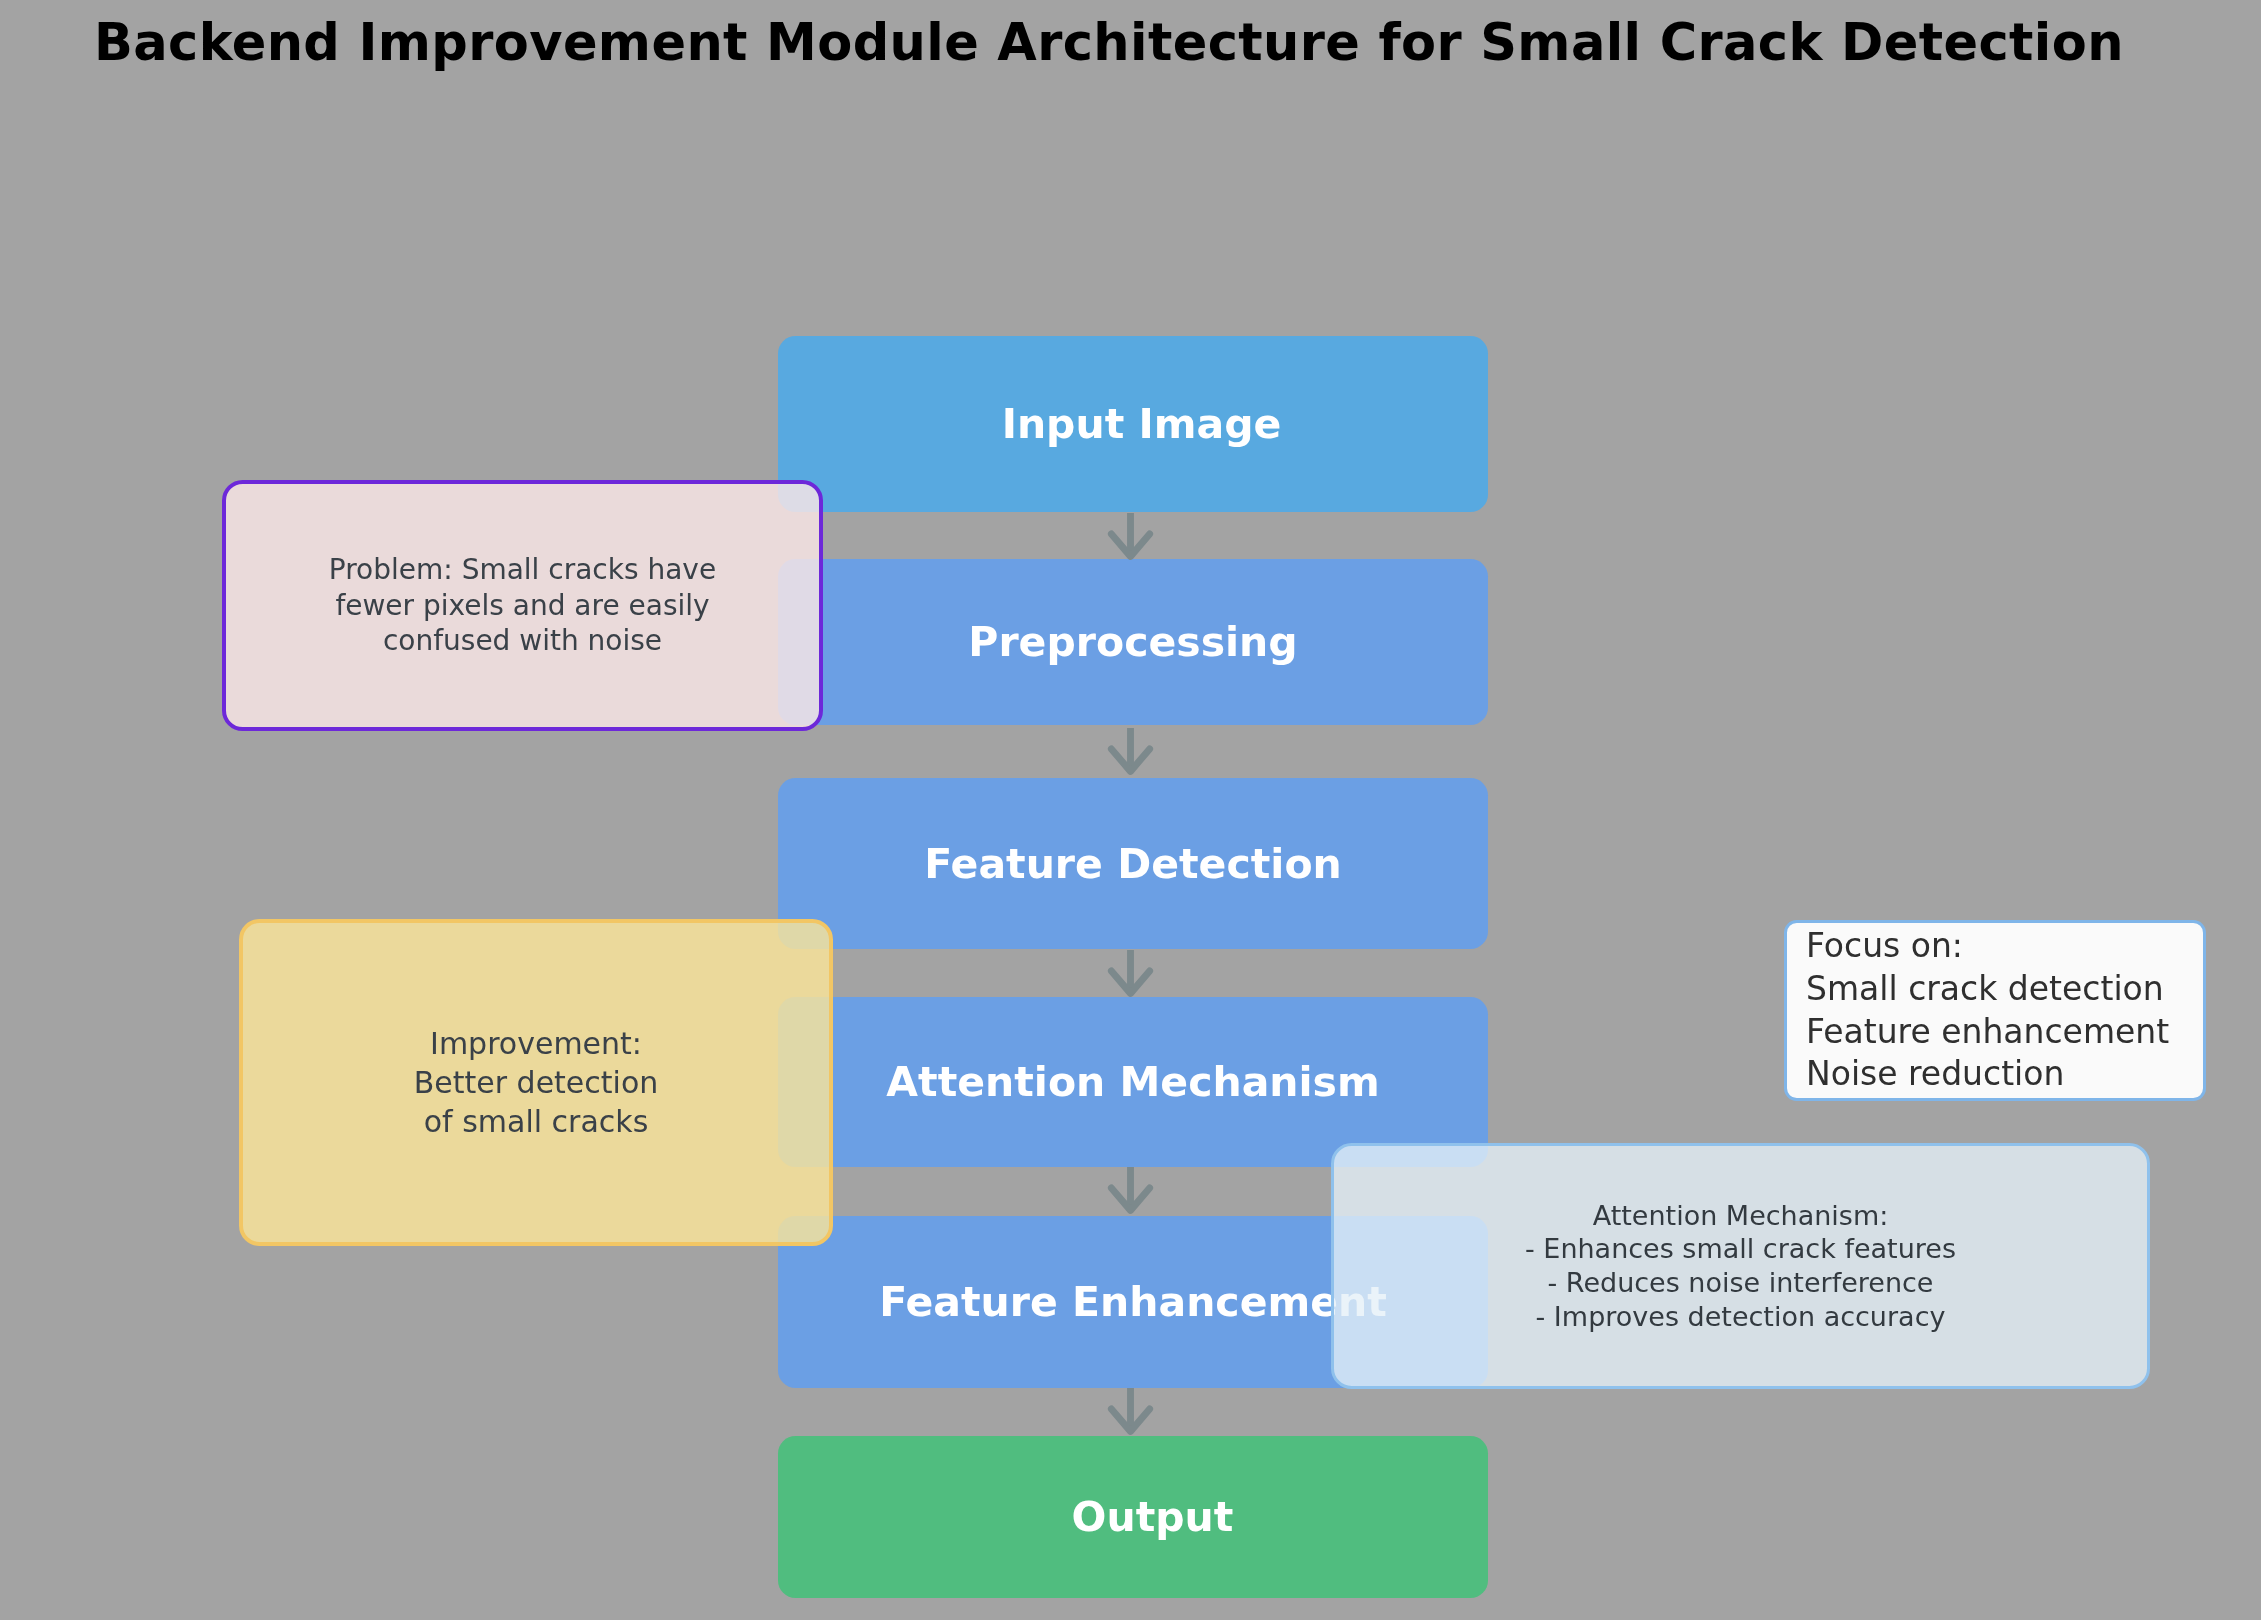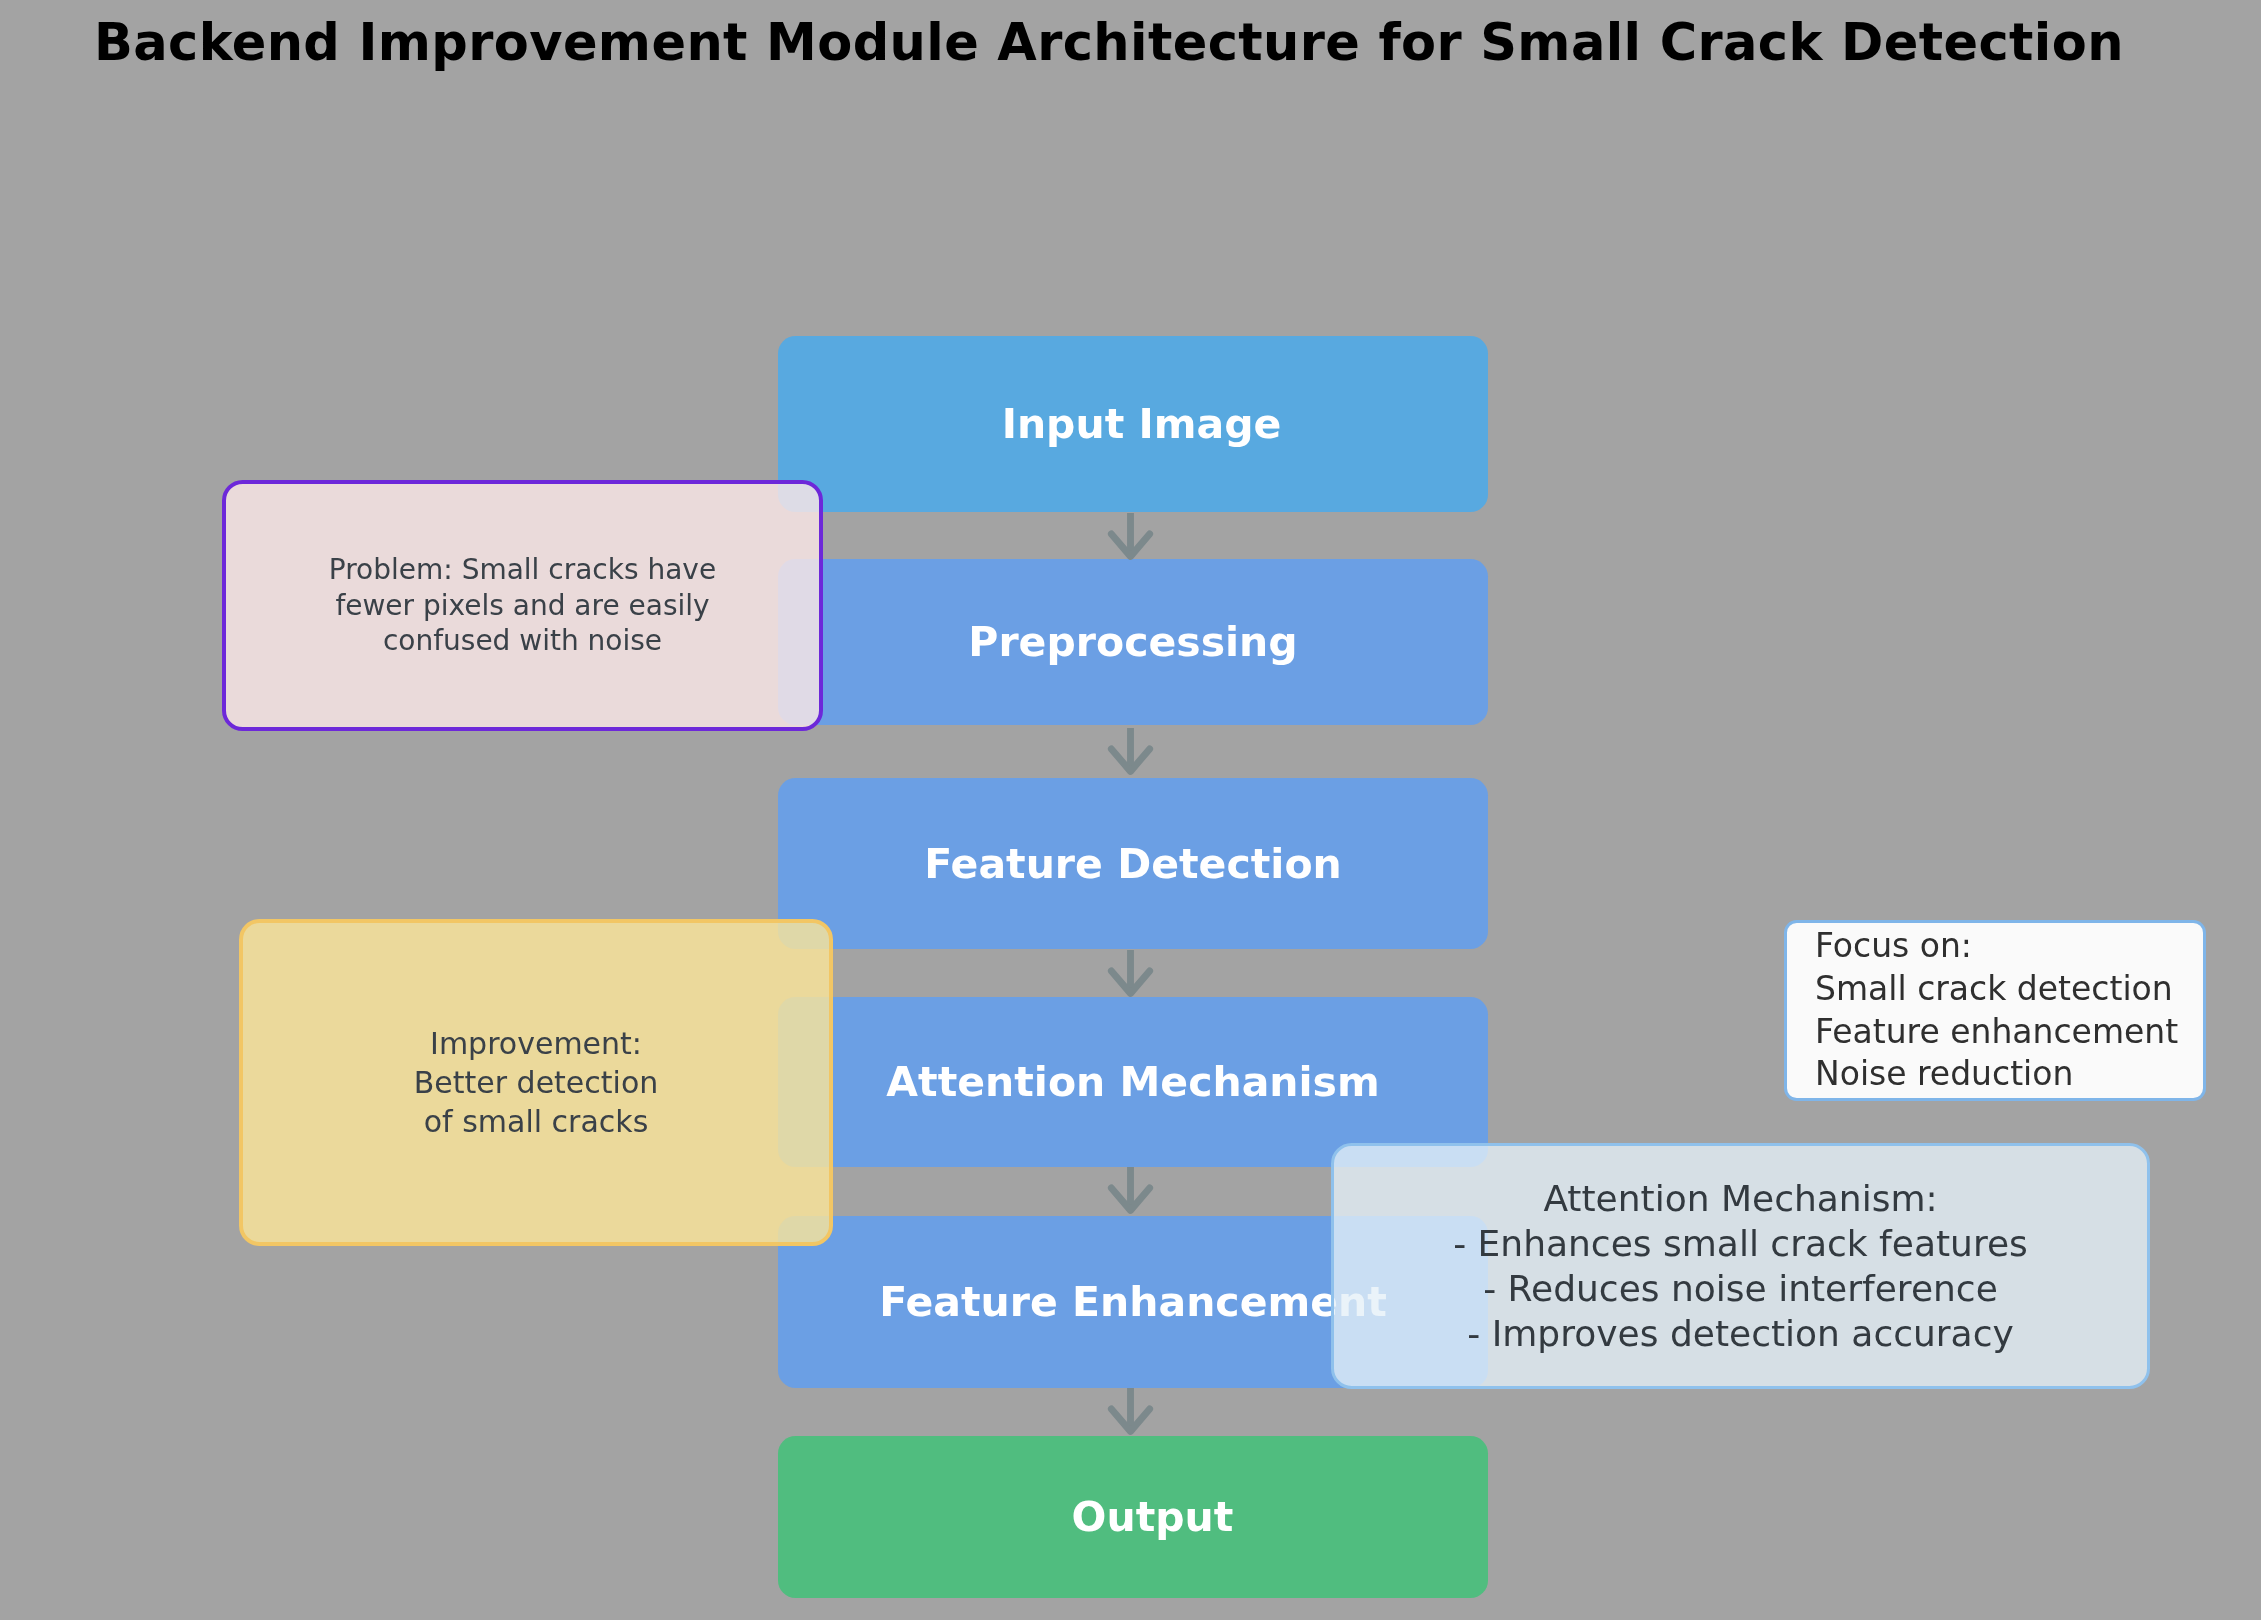--- a/index.html
+++ b/index.html
@@ -46,26 +46,26 @@
     font-size:28px;line-height:1.28;
   }
   .callout-improvement{
     left:239px;top:919px;width:594px;height:327px;
     background:rgba(252,230,153,0.80);border:4px solid #f2c664;border-radius:20.6px;
     font-size:30px;line-height:1.30;
   }
   .callout-focus{
     left:1784px;top:920px;width:422px;height:181px;
     background:rgba(255,255,255,0.95);border:3.2px solid #7fb5e9;border-radius:12.7px;
-    font-size:33px;line-height:1.30;text-align:left;padding-left:28px;color:#2f2f2f;
+    font-size:33px;line-height:1.30;text-align:left;padding-left:19px;color:#2f2f2f;
   }
   .callout-attention-note{
     left:1331px;top:1143px;width:819px;height:246px;
     background:rgba(228,240,247,0.78);border:3.2px solid #8fc1ec;border-radius:20.6px;
-    font-size:36px;line-height:1.25;color:#333a40;
+    font-size:27px;line-height:1.25;color:#333a40;
   }
   .callout .line{display:block;}
 </style>
 </head>
 <body>
 
 <div class="canvas">
 
   <div class="page-title">Backend Improvement Module Architecture for Small Crack Detection</div>
 

